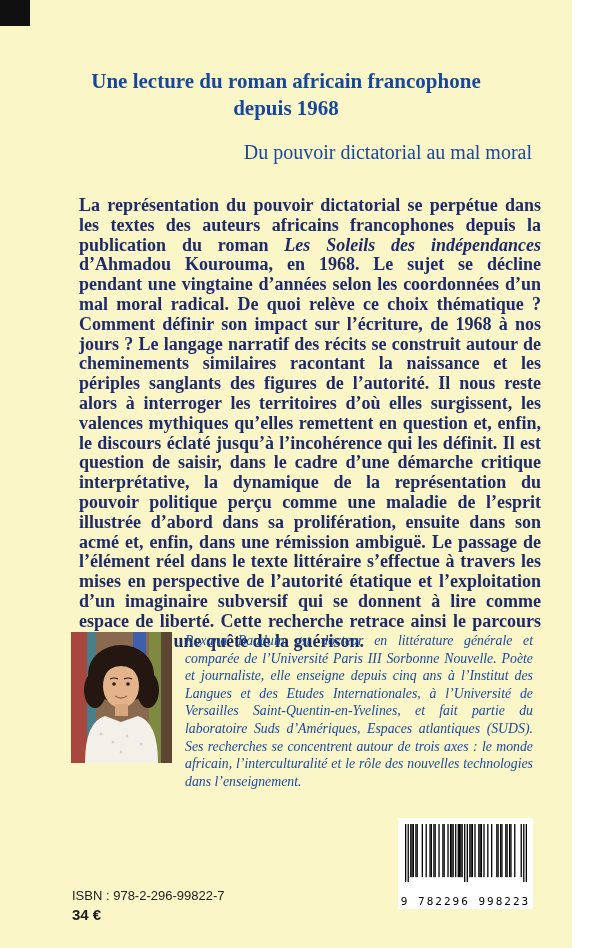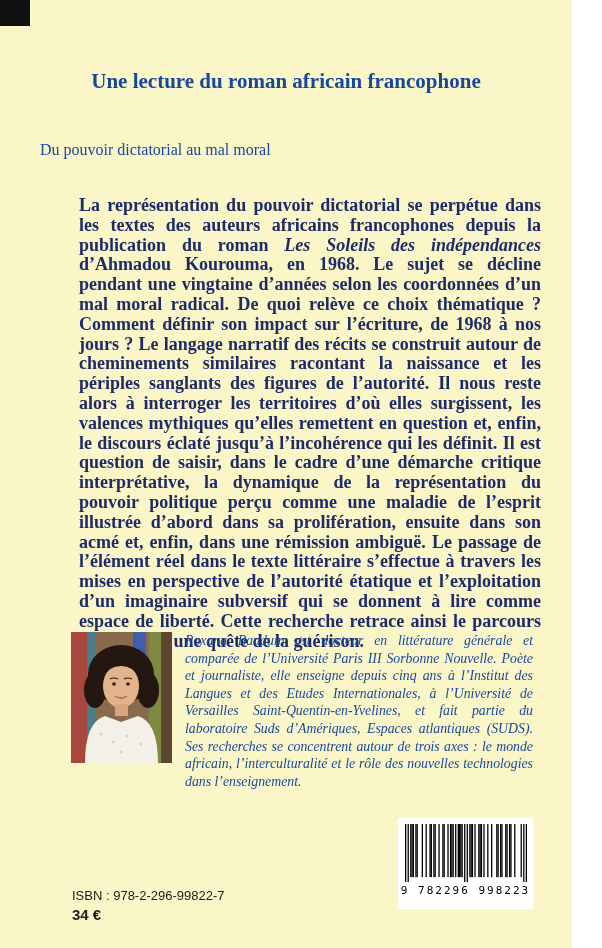--- a/index.html
+++ b/index.html
@@ -23,22 +23,22 @@
   .corner-mark{
     position:absolute;left:0;top:0;width:30px;height:26px;background:#101010;
   }
   .title{
     position:absolute;top:68px;left:40px;right:40px;margin:0;
     text-align:center;color:var(--title-color);
     font-size:21px;font-weight:bold;line-height:27px;
   }
   .subtitle{
     position:absolute;top:141px;left:40px;right:40px;margin:0;
-    text-align:left;color:var(--title-color);
-    font-size:16px;font-weight:normal;
+    text-align:right;color:var(--title-color);
+    font-size:20px;font-weight:normal;
   }
   .synopsis{
     position:absolute;top:188px;left:71px;width:462px;margin:8px;
     color:var(--body-color);
     font-size:18px;line-height:19.8px;text-align:justify;
     font-weight:700;
   }
   .synopsis i{font-style:italic;}
   .bio{
     position:absolute;top:632px;left:71px;width:462px;
@@ -65,32 +65,32 @@
   }
   .barcode-box{
     position:absolute;left:398px;top:818px;width:135px;height:91px;
     background:#ffffff;
     display:flex;flex-direction:column;align-items:center;
     padding-top:6px;
   }
   .barcode-box svg{display:block;}
   .barcode-number{
     font-family:"DejaVu Sans Mono",monospace;
-    font-size:11px;letter-spacing:2px;color:#000;margin-top:2px;
+    font-size:11px;letter-spacing:2px;color:#000;margin-top:13px;
     white-space:nowrap;
   }
 </style>
 </head>
 <body>
 
 <div class="page">
 
   <div class="corner-mark"></div>
 
-  <h1 class="title"><span>Une lecture du roman africain francophone</span><br></h1>
+  <h1 class="title"><span>Une lecture du roman africain francophone</span><br><span>depuis 1968</span></h1>
 
   <h2 class="subtitle">Du pouvoir dictatorial au mal moral</h2>
 
   <p class="synopsis"><span>La représentation du pouvoir dictatorial se perpétue dans les textes des auteurs africains francophones depuis la publication du roman </span><i>Les Soleils des indépendances</i><span> d’Ahmadou Kourouma, en 1968. Le sujet se décline pendant une vingtaine d’années selon les coordonnées d’un mal moral radical. De quoi relève ce choix thématique ? Comment définir son impact sur l’écriture, de 1968 à nos jours ? Le langage narratif des récits se construit autour de cheminements similaires racontant la naissance et les périples sanglants des figures de l’autorité. Il nous reste alors à interroger les territoires d’où elles surgissent, les valences mythiques qu’elles remettent en question et, enfin, le discours éclaté jusqu’à l’incohérence qui les définit. Il est question de saisir, dans le cadre d’une démarche critique interprétative, la dynamique de la représentation du pouvoir politique perçu comme une maladie de l’esprit illustrée d’abord dans sa prolifération, ensuite dans son acmé et, enfin, dans une rémission ambiguë. Le passage de l’élément réel dans le texte littéraire s’effectue à travers les mises en perspective de l’autorité étatique et l’exploitation d’un imaginaire subversif qui se donnent à lire comme espace de liberté. Cette recherche retrace ainsi le parcours artistique d’une quête de la guérison.</span></p>
 
   <div class="bio">
     <div class="photo">
       <svg width="101" height="131" viewBox="0 0 101 131" xmlns="http://www.w3.org/2000/svg">
         <rect width="101" height="131" fill="#8a6a4e"></rect>
         <rect x="0" y="0" width="16" height="131" fill="#a8473d"></rect>

